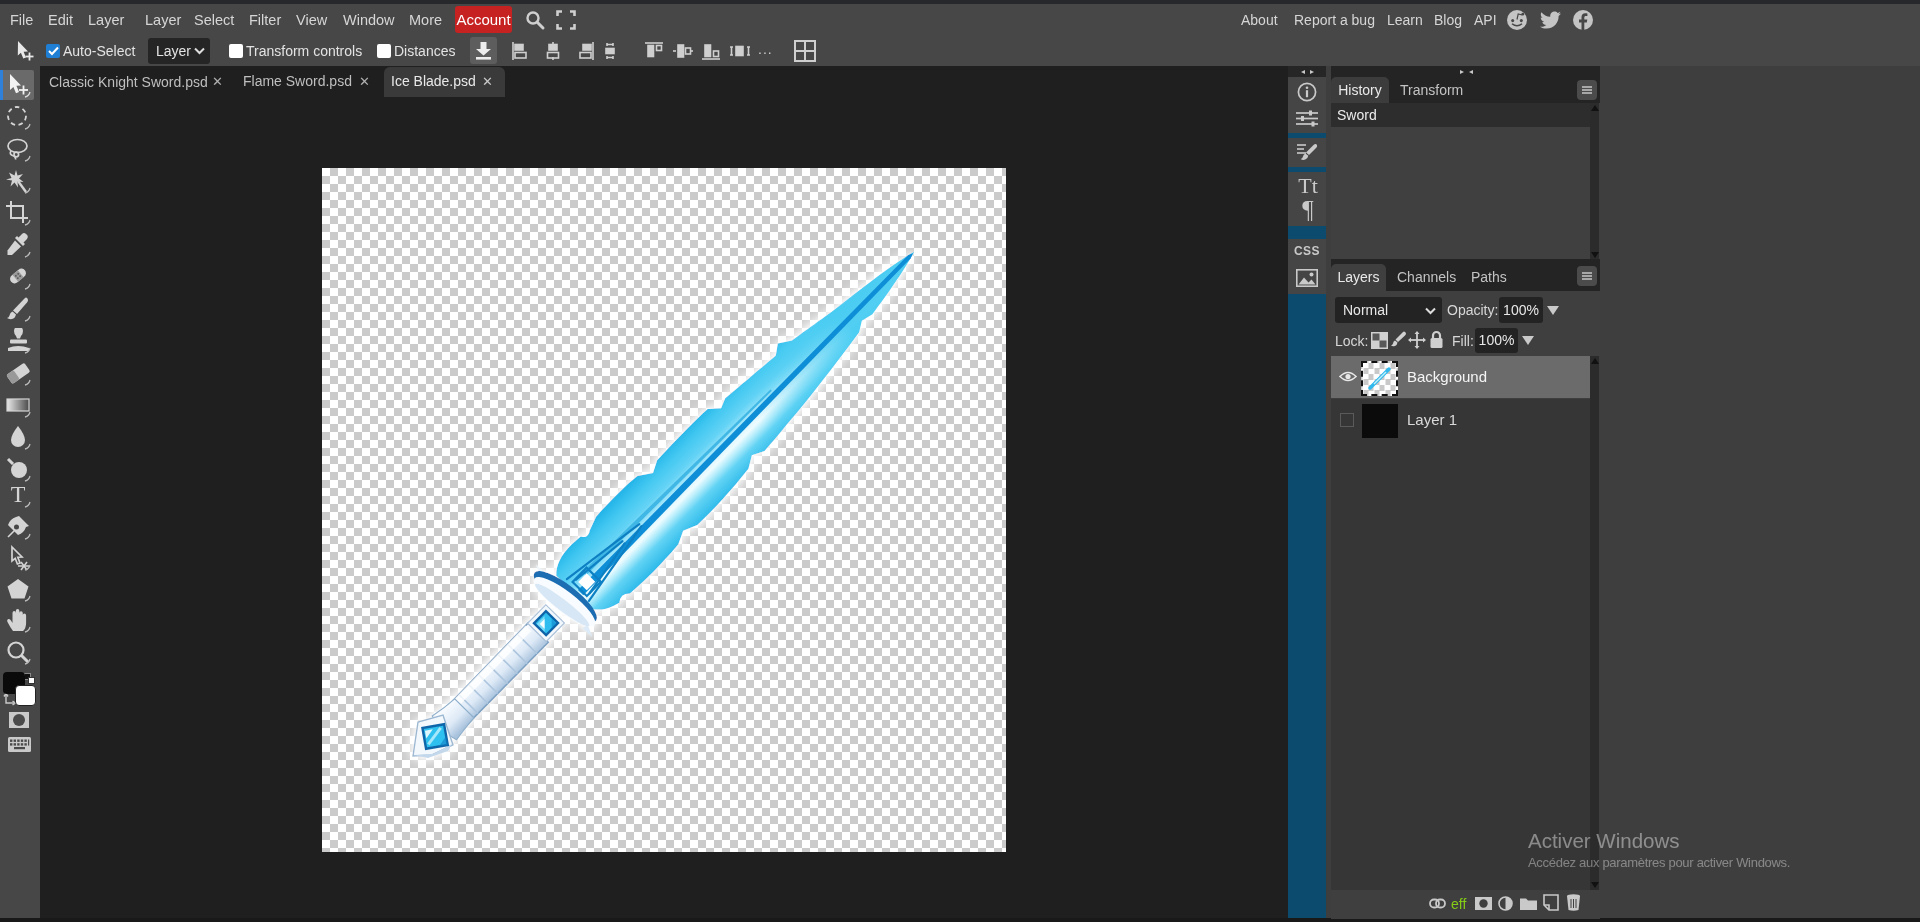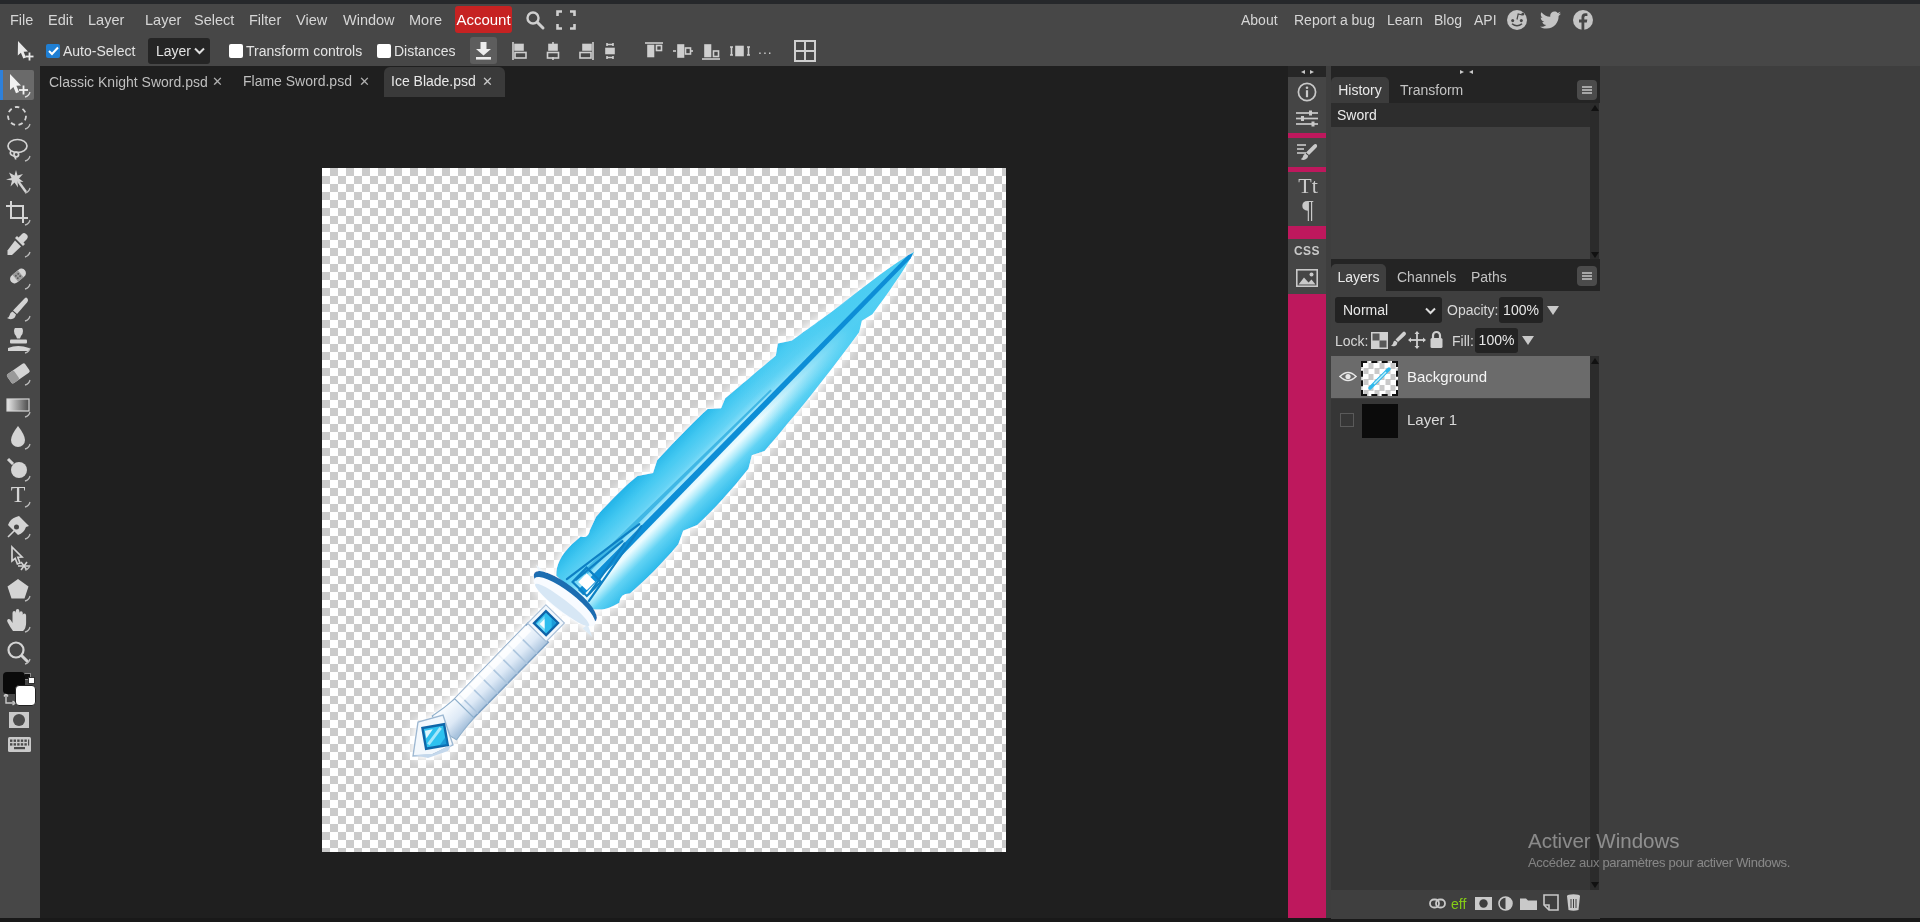--- a/index.html
+++ b/index.html
@@ -436,21 +436,21 @@
         <rect x="12.8" y="6.2" width="2.4" height="2.4"></rect>
         <rect x="16.4" y="6.2" width="2.4" height="2.4"></rect>
         <rect x="20" y="2.5" width="1.2" height="6.1"></rect>
         <rect x="6" y="10" width="11" height="2.2"></rect>
       </g>
     </svg>
 </div>
 
 <div class="abs" style="left:0;top:918px;width:1920px;height:4px;background:#191919"></div>
 
-<div class="abs" style="left:1288px;top:66px;width:38px;height:852px;background:#be185d" id="rightstrip">
+<div class="abs" style="left:1288px;top:66px;width:38px;height:852px;background:#0c4a6e" id="rightstrip">
   <div class="abs" style="left:0;top:0;width:38px;height:11px;background:#262626"></div>
   <svg class="abs" style="left:13px;top:3px" width="13" height="6" viewBox="0 0 13 6">
       <path d="M4,1 L0,3 L4,5 Z M9,1 L13,3 L9,5 Z" fill="#c9c9c9"></path>
     </svg>
   <div class="abs" style="left:0;top:11px;width:38px;height:56px;background:#454545"></div>
   <div class="abs" style="left:0;top:72px;width:38px;height:29px;background:#454545"></div>
   <div class="abs" style="left:0;top:106px;width:38px;height:54px;background:#454545"></div>
   <div class="abs" style="left:0;top:173px;width:38px;height:55px;background:#454545"></div>
 
   <svg class="abs" style="left:9px;top:16px" width="20" height="20" viewBox="0 0 20 20">

